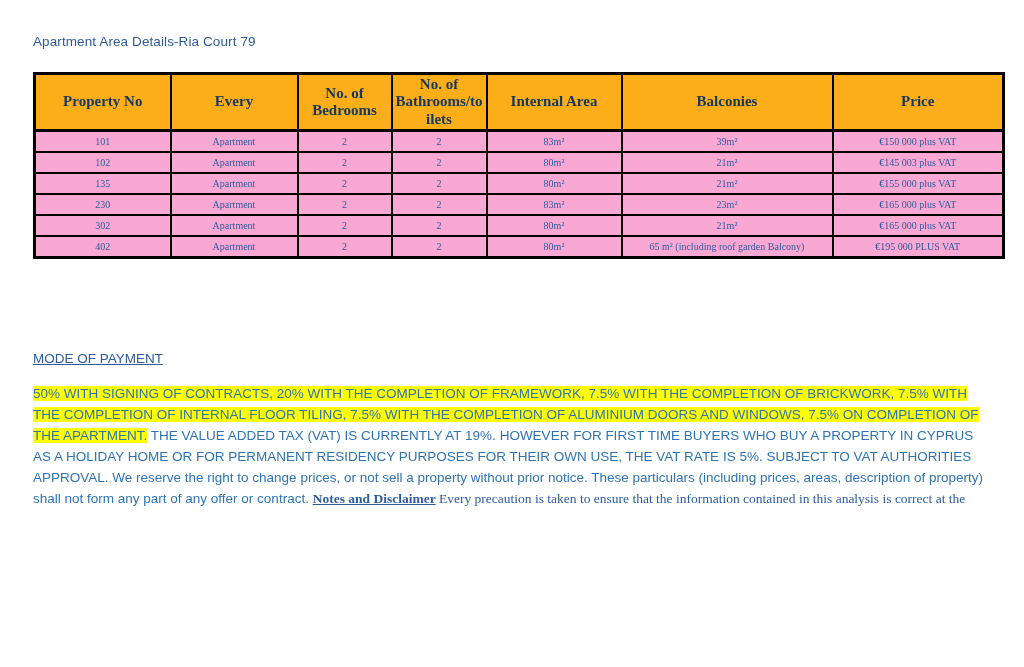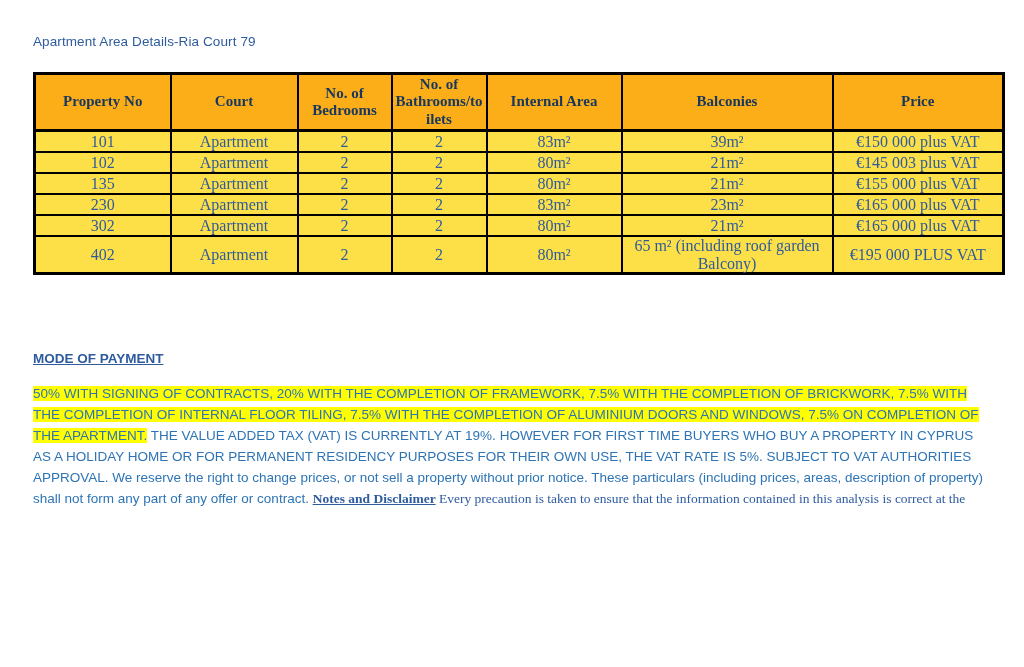--- a/index.html
+++ b/index.html
@@ -17,33 +17,33 @@
     font-family:"Liberation Serif", serif;
   }
   table.apartments, table.apartments th, table.apartments td { border:2px solid #000; }
   table.apartments { border-width:3px; }
   table.apartments thead th {
     background:#FBAE17; color:#17375E; font-weight:bold; font-size:15px;
     height:54px; line-height:1.15; padding:0 2px; text-align:center;
     border-bottom-width:3px; overflow-wrap:anywhere;
   }
   table.apartments tbody td {
-    color:#2F5B9D; font-size:16px; text-align:center;
-    height:19px; line-height:1.1; padding:0 3px; background:#fde047;
+    color:#2F5B9D; font-size:10px; text-align:center;
+    height:19px; line-height:1.1; padding:0 3px; background:#f9a8d4;
   }
   table.apartments tbody tr:nth-child(7) td,
   table.apartments tbody tr:nth-child(8) td { height:39px; }
   table.apartments tbody tr:nth-child(1) td,
   table.apartments tbody tr:nth-child(5) td { border-bottom-width:1px; border-bottom-color:#3a3a3a; }
   col.c1{width:136px} col.c2{width:127px} col.c3{width:94px}
   col.c4{width:95px}  col.c5{width:135px} col.c6{width:211px} col.c7{width:171px}
 
   .mop-heading {
     position:absolute; left:33px; top:351px;
-    font-size:13.5px; color:#2E5B9E; text-decoration:underline; font-weight:700;
+    font-size:13.5px; color:#2E5B9E; text-decoration:underline; font-weight:400;
   }
   .para {
     position:absolute; left:33px; top:383px; width:956px;
     font-size:13.5px; line-height:21px; color:#2E74B5;
   }
   .hl { background:#FFFF00; }
   .serif-text, .serif-bold {
     font-family:"Liberation Serif", serif; color:#2E5B9E; font-size:13.5px;
   }
   .serif-bold { font-weight:bold; text-decoration:underline;margin-top:44px; }
@@ -64,21 +64,21 @@
         <col class="c2">
         <col class="c3">
         <col class="c4">
       <col class="c5">
         <col class="c6">
         <col class="c7">
     </colgroup>
     <thead>
       <tr id="header-row">
           <th>Property No</th>
-          <th>Court</th>
+          <th>Every</th>
           <th>No. of Bedrooms</th>
           <th>No. of Bathrooms/toilets</th>
           <th>Internal Area</th>
           <th>Balconies</th>
           <th>Price</th>
         </tr>
     </thead>
     <tbody id="table-rows">
         <tr>
           <td>101</td>

